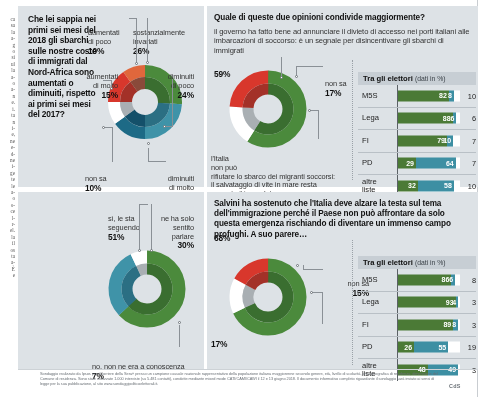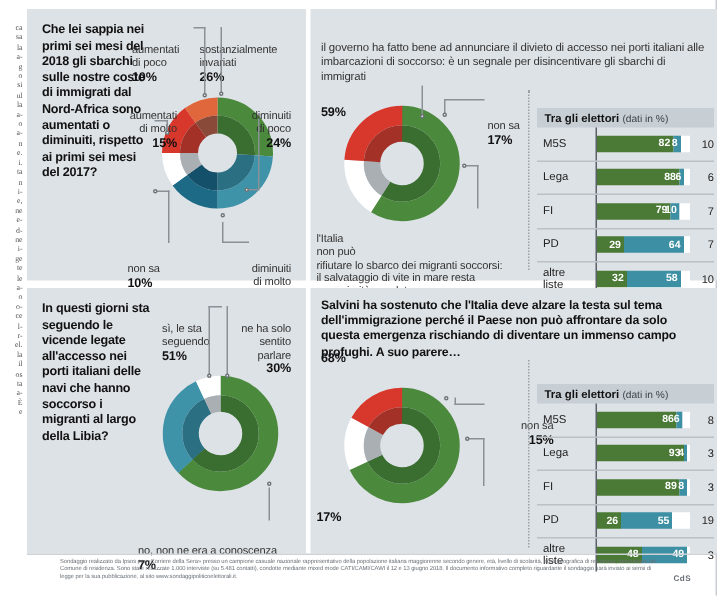--- a/index.html
+++ b/index.html
@@ -226,20 +226,21 @@
   <div class="dot" style="left:163px;top:124.5px;"></div>
   <div class="ln" style="left:112px;top:127px;width:1px;height:35px;"></div>
   <div class="ln" style="left:104px;top:127px;width:9px;height:1px;"></div>
   <div class="dot" style="left:102px;top:125.5px;"></div>
   <div class="ln" style="left:148px;top:148px;width:1px;height:14px;"></div>
   <div class="ln" style="left:148px;top:161px;width:18px;height:1px;"></div>
   <div class="dot" style="left:146.5px;top:142px;"></div>
 
   <div class="panel p2"></div>
 
+  <div class="sec-title" style="left:214px;top:13px;width:258px;">Quale di queste due opinioni condivide maggiormente?</div>
   <div class="sec-sub" style="left:214px;top:27px;width:256px;">il governo ha fatto bene ad annunciare il divieto di accesso nei porti italiani alle imbarcazioni di soccorso: è un segnale per disincentivare gli sbarchi di immigrati</div>
   <div class="lbl" style="left:214px;top:55px;">
     <span class="pct">59%</span>
   </div>
 
   <svg class="donut" style="left:222px;top:63px;" width="92" height="92" viewBox="0 0 92 92">
     <g fill="none">
 
       <circle r="32" cx="46" cy="46" stroke="#4b8a3c" stroke-width="13" stroke-dasharray="118.6 82.4" transform="rotate(-90 46 46)"></circle>
       <circle r="20" cx="46" cy="46" stroke="#3a6e30" stroke-width="11" stroke-dasharray="74.1 51.5" transform="rotate(-90 46 46)"></circle>
@@ -350,21 +351,20 @@
             </div>
             <div class="bseg white" style="background: rgb(255, 255, 255); flex: 10 0 0px;"></div>
           </div>
           <div class="bout">10</div>
         </div>
       </div>
   </div>
 
   <div class="panel p3"></div>
 
-  <div class="q-text" style="left:28px;top:200px;width:74px;">In questi giorni sta seguendo le vicende legate all'accesso nei porti italiani delle navi che hanno soccorso i migranti al largo della Libia?</div>
 
   <svg class="donut" style="left:101px;top:243px;" width="92" height="92" viewBox="0 0 92 92">
     <g fill="none">
 
       <circle r="32" cx="46" cy="46" stroke="#4b8a3c" stroke-width="13" stroke-dasharray="126.6 74.4" transform="rotate(-90 46 46)"></circle>
       <circle r="20" cx="46" cy="46" stroke="#3a6e30" stroke-width="11" stroke-dasharray="79.2 46.4" transform="rotate(-90 46 46)"></circle>
 
       <circle r="32" cx="46" cy="46" stroke="#3f93a8" stroke-width="13" stroke-dasharray="60.3 140.7" transform="rotate(136.8 46 46)"></circle>
       <circle r="20" cx="46" cy="46" stroke="#2b6f83" stroke-width="11" stroke-dasharray="37.7 87.9" transform="rotate(136.8 46 46)"></circle>
 

